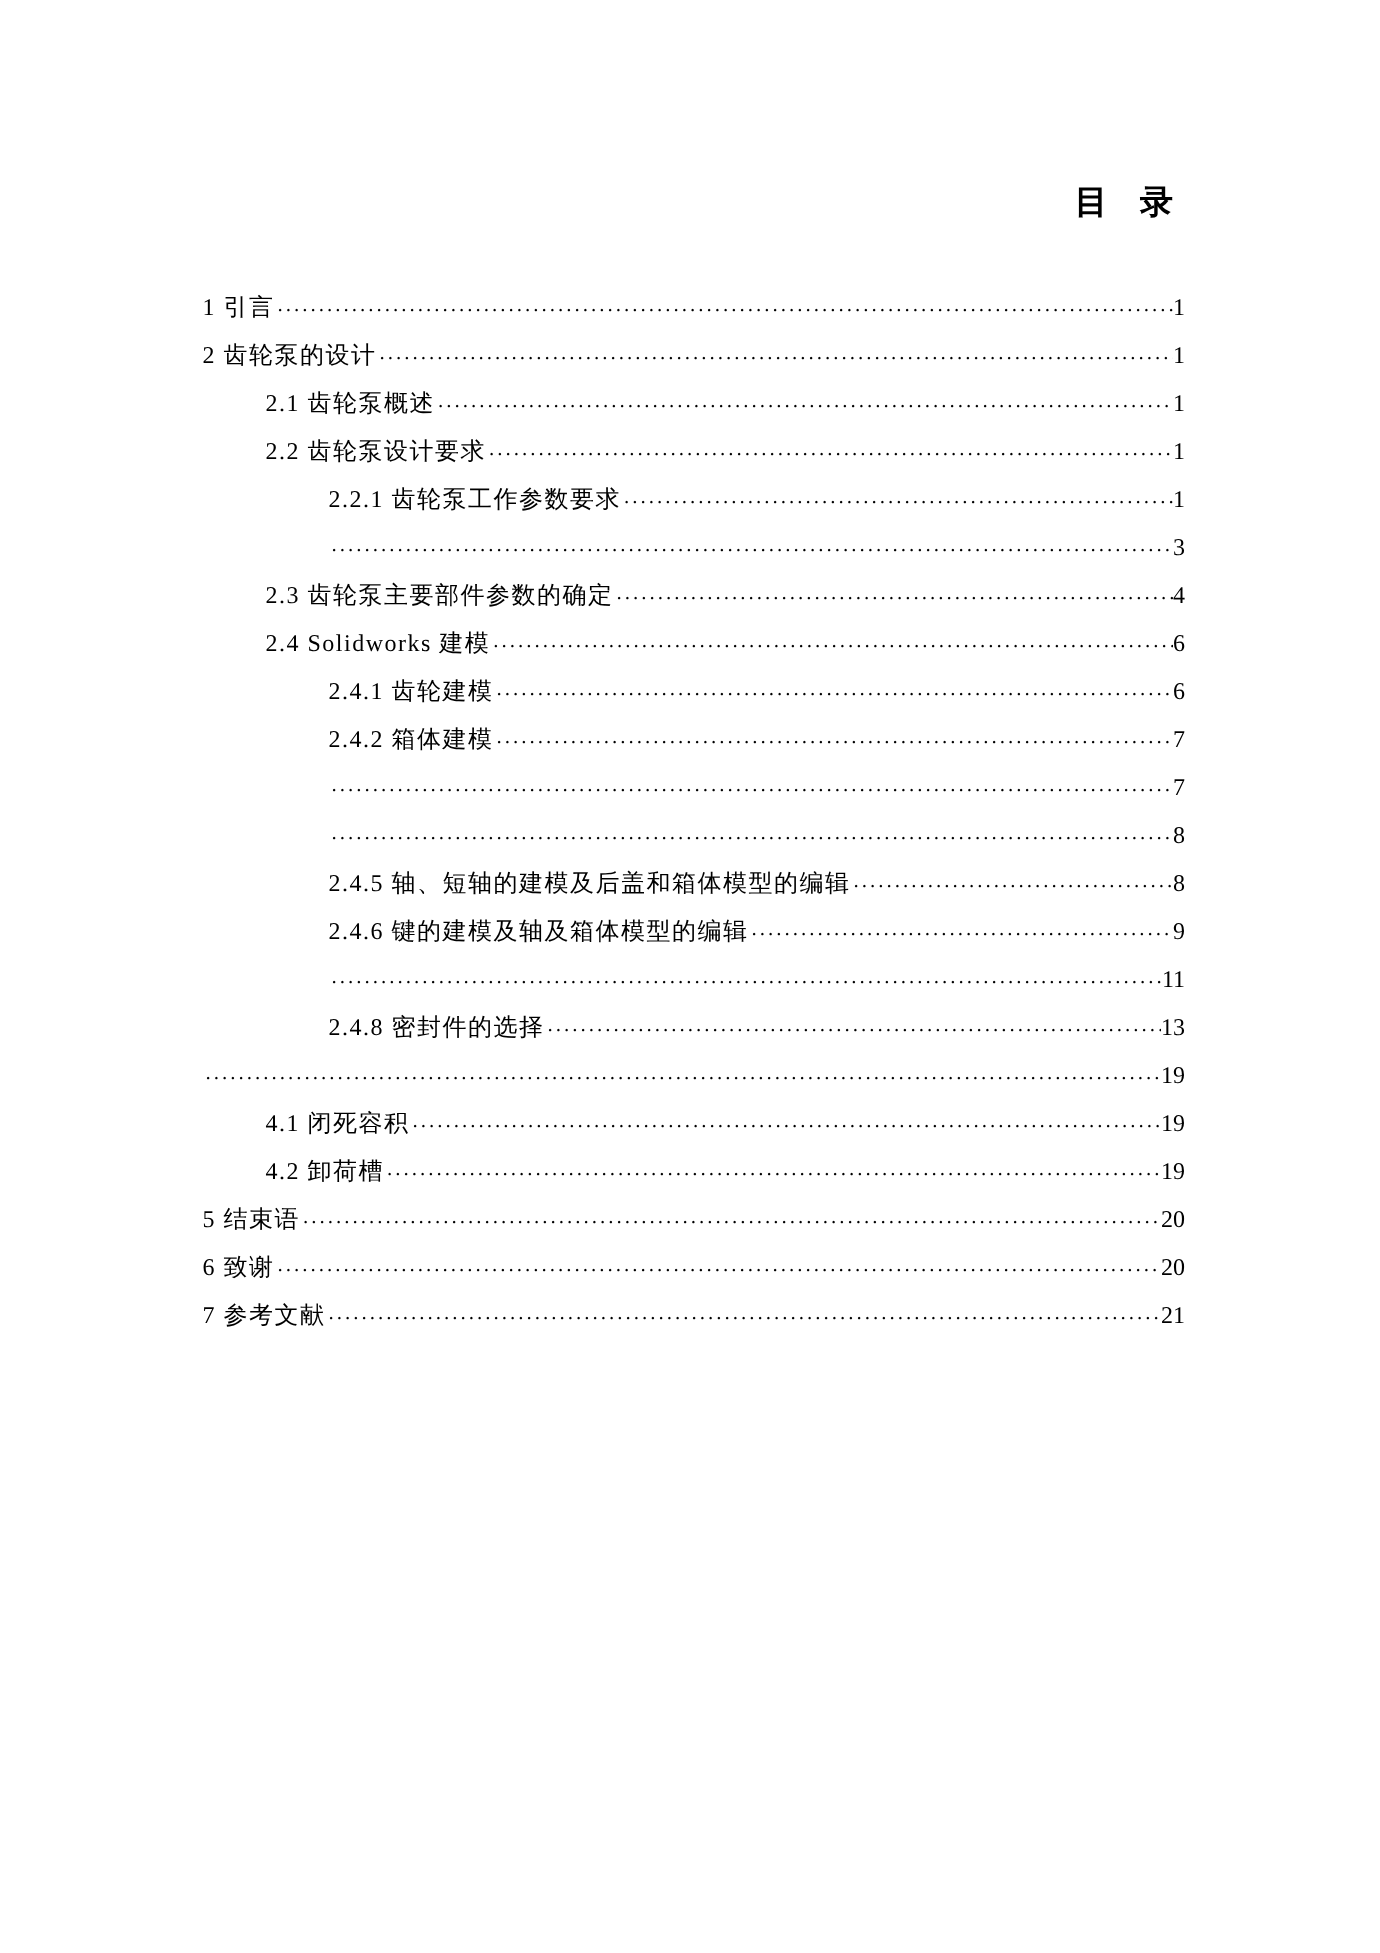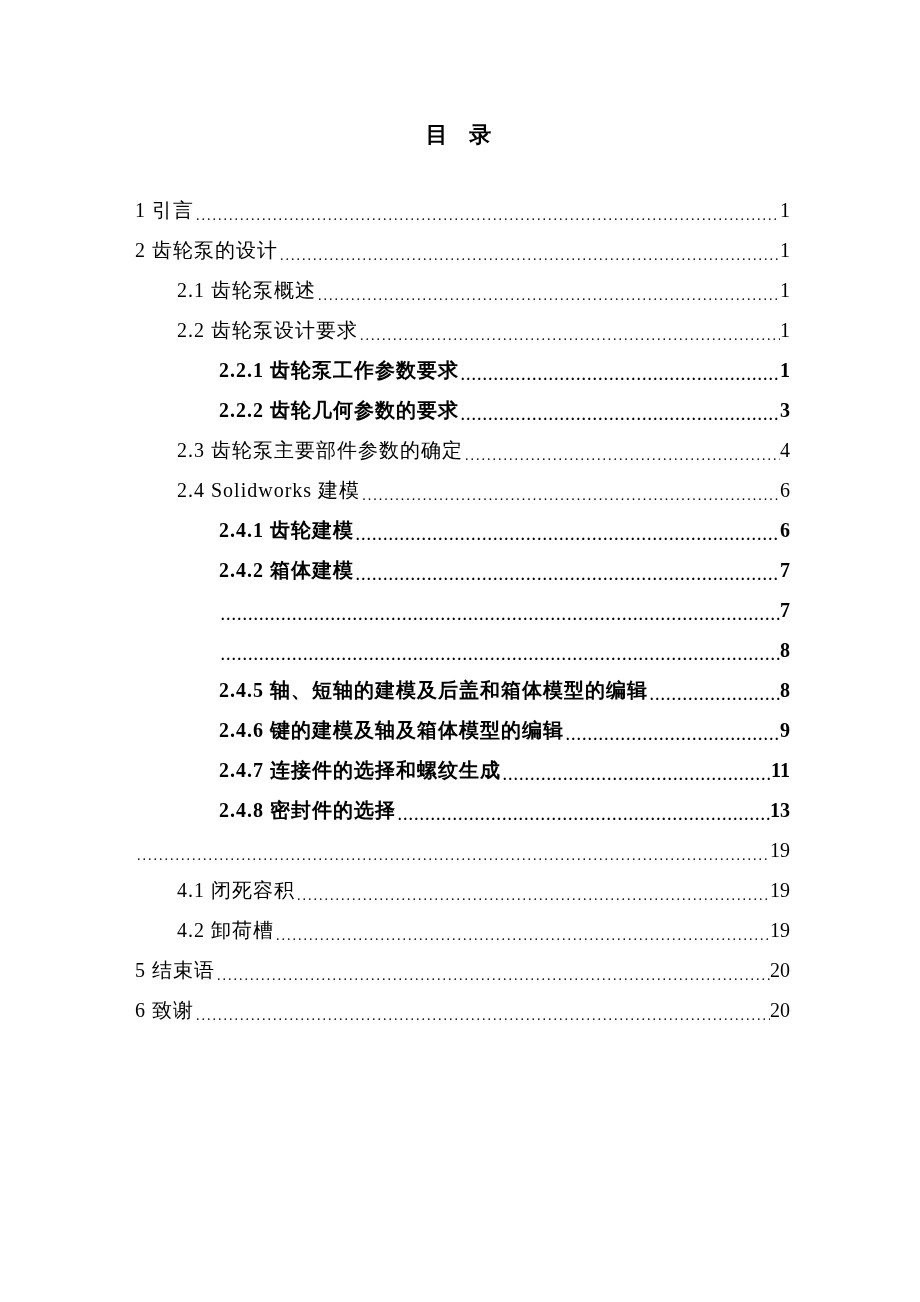--- a/index.html
+++ b/index.html
@@ -9,30 +9,30 @@
     }
     body {
       background: #ffffff;
       font-family: "SimSun", "宋体", serif;
       width: 920px;
       height: 1302px;
       padding: 120px 130px 0 135px;
       color: #000000;
     }
     .toc-title {
-      text-align: center;
+      text-align: right;
       font-size: 22px;
       font-weight: bold;
       letter-spacing: 8px;
       margin-bottom: 40px;
     }
     .toc-entry {
       display: flex;
-      align-items: flex-end;
-      font-size: 20px;
+      align-items: flex-start;
+      font-size: 16px;
       line-height: 2.0;
       white-space: nowrap;
     }
     .toc-label {
       flex-shrink: 0;
       letter-spacing: 1px;
     }
     .toc-dots {
       flex: 1;
       overflow: hidden;
@@ -47,21 +47,20 @@
       flex-shrink: 0;
     }
     .level-1 {
       padding-left: 0;
     }
     .level-2 {
       padding-left: 42px;
     }
     .level-3 {
       padding-left: 84px;
-      font-weight: bold;
     }
   </style>
 </head>
 <body>
 
 <h1 class="toc-title">目 录</h1>
 
 <div id="toc-list">
     <div class="toc-entry level-1">
       <span class="toc-label">1  引言</span>
@@ -82,21 +81,20 @@
       <span class="toc-label">2.2 齿轮泵设计要求</span>
       <span class="toc-dots"></span>
       <span class="toc-page">1</span>
     </div>
     <div class="toc-entry level-3">
       <span class="toc-label">2.2.1  齿轮泵工作参数要求</span>
       <span class="toc-dots"></span>
       <span class="toc-page">1</span>
     </div>
     <div class="toc-entry level-3">
-      <span class="toc-label">2.2.2  齿轮几何参数的要求</span>
       <span class="toc-dots"></span>
       <span class="toc-page">3</span>
     </div>
     <div class="toc-entry level-2">
       <span class="toc-label">2.3  齿轮泵主要部件参数的确定</span>
       <span class="toc-dots"></span>
       <span class="toc-page">4</span>
     </div>
     <div class="toc-entry level-2">
       <span class="toc-label">2.4 Solidworks 建模</span>
@@ -125,21 +123,20 @@
       <span class="toc-label">2.4.5  轴、短轴的建模及后盖和箱体模型的编辑</span>
       <span class="toc-dots"></span>
       <span class="toc-page">8</span>
     </div>
     <div class="toc-entry level-3">
       <span class="toc-label">2.4.6  键的建模及轴及箱体模型的编辑</span>
       <span class="toc-dots"></span>
       <span class="toc-page">9</span>
     </div>
     <div class="toc-entry level-3">
-      <span class="toc-label">2.4.7  连接件的选择和螺纹生成</span>
       <span class="toc-dots"></span>
       <span class="toc-page">11</span>
     </div>
     <div class="toc-entry level-3">
       <span class="toc-label">2.4.8  密封件的选择</span>
       <span class="toc-dots"></span>
       <span class="toc-page">13</span>
     </div>
     <div class="toc-entry level-1">
       <span class="toc-dots"></span>
@@ -158,13 +155,18 @@
     <div class="toc-entry level-1">
       <span class="toc-label">5  结束语</span>
       <span class="toc-dots"></span>
       <span class="toc-page">20</span>
     </div>
     <div class="toc-entry level-1">
       <span class="toc-label">6  致谢</span>
       <span class="toc-dots"></span>
       <span class="toc-page">20</span>
     </div>
+    <div class="toc-entry level-1">
+      <span class="toc-label">7  参考文献</span>
+      <span class="toc-dots"></span>
+      <span class="toc-page">21</span>
+    </div>
   </div>
 
 </body></html>

